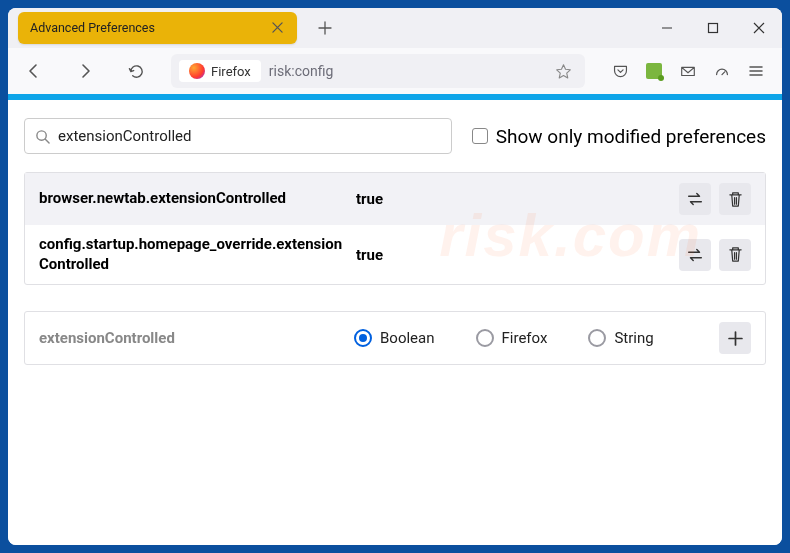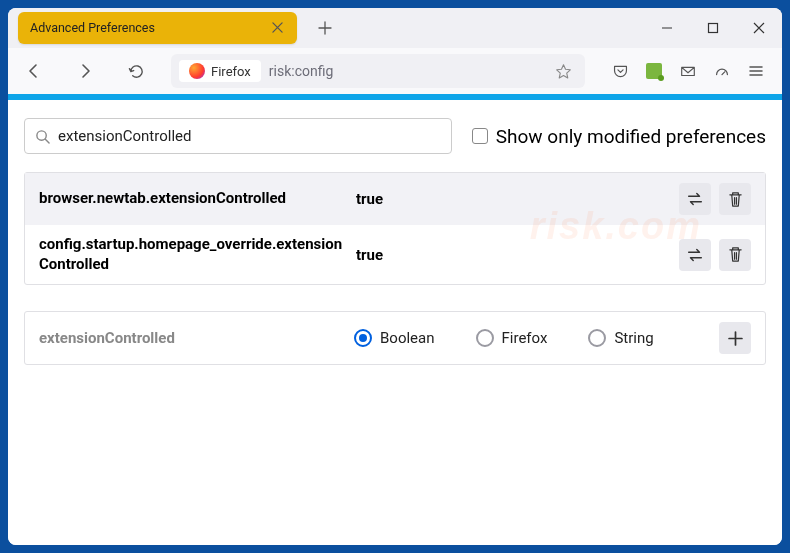--- a/index.html
+++ b/index.html
@@ -38,21 +38,21 @@
     .act-btn { width: 32px; height: 32px; display: flex; align-items: center; justify-content: center; background: #e8e8ed; border-radius: 4px; cursor: pointer; color: #333; }
     .new-row { border: 1px solid #e0e0e4; border-radius: 3px; display: flex; align-items: center; padding: 10px 14px; gap: 10px; }
     .new-name { font-weight: 700; font-size: 15px; color: #888; width: 305px; }
     .radios { display: flex; gap: 41px; flex: 1; }
     .radio-opt { display: flex; align-items: center; gap: 8px; font-size: 15px; color: #222; cursor: pointer; }
     .radio-circle { width: 18px; height: 18px; border-radius: 50%; border: 2px solid #9a9aa2; display: flex; align-items: center; justify-content: center; }
     .radio-circle.checked { border-color: #0060df; }
     .radio-dot { width: 8px; height: 8px; border-radius: 50%; background: #0060df; }
     .watermark { position: absolute; left: 0; right: 0; top: 43%; transform: translateY(-15%); text-align: center; pointer-events: none; }
     .watermark-text { font-size: 145px; font-weight: 700; font-style: italic; color: rgba(250, 110, 50, 0.09); letter-spacing: -6px; font-family: Arial, sans-serif; }
-    .watermark-sub { font-size: 38px; font-weight: 700; font-style: italic; color: rgba(250, 110, 50, 0.09); letter-spacing: 2px; font-family: Arial, sans-serif; margin-top: -32px; display: block; text-align: right; padding-right: 80px; }
+    .watermark-sub { font-size: 60px; font-weight: 700; font-style: italic; color: rgba(250, 110, 50, 0.09); letter-spacing: 2px; font-family: Arial, sans-serif; margin-top: -32px; display: block; text-align: right; padding-right: 80px; }
     svg { display: block; }
   </style>
 </head>
 <body>
 
 <div class="window">
   <div class="watermark">
     <span class="watermark-sub">risk.com</span>
   </div>
 

